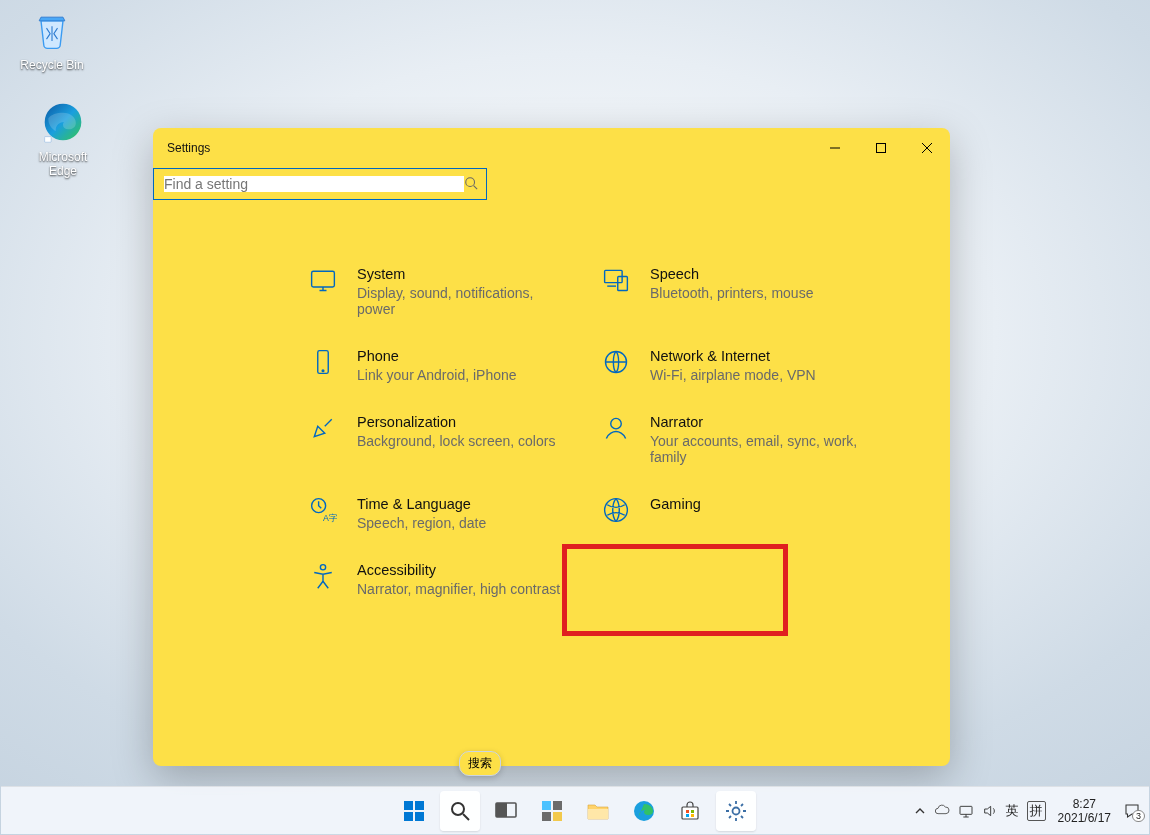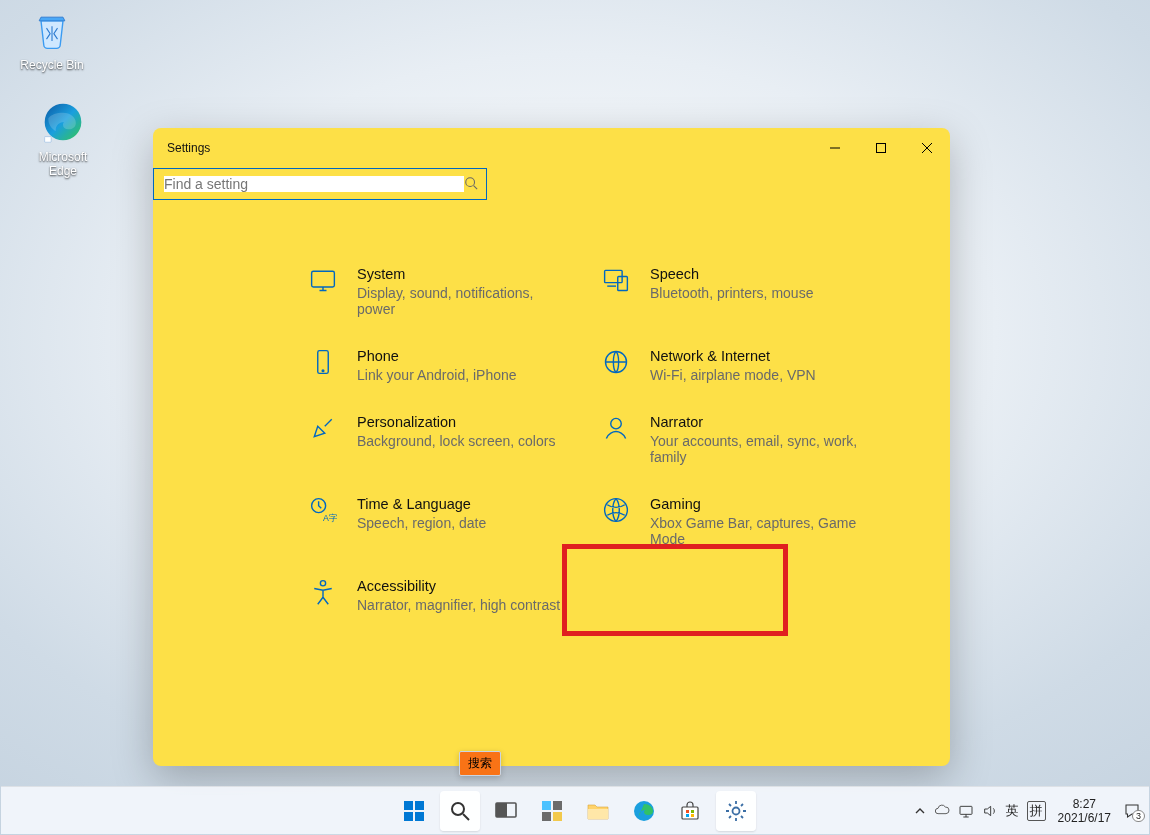--- a/index.html
+++ b/index.html
@@ -68,21 +68,21 @@
   .taskbar-center { position: absolute; left: 50%; transform: translateX(-50%); display: flex; gap: 6px; align-items: center; height: 100%; }
   .tbtn { width: 40px; height: 40px; display: flex; align-items: center; justify-content: center; border-radius: 4px; cursor: pointer; }
   .tbtn.active { background: rgba(255,255,255,0.9); box-shadow: 0 1px 2px rgba(0,0,0,0.12); }
   .tbtn svg { width: 24px; height: 24px; }
 
   .taskbar-right { position: absolute; right: 8px; display: flex; align-items: center; gap: 6px; height: 100%; font-size: 12px; color: #222; }
   .clock { text-align: center; line-height: 14px; font-size: 12px; margin: 17px 6px; }
   .tray { display:flex; align-items:center; gap:8px; }
   .tray-item { display:flex; align-items:center; justify-content:center; cursor: pointer; }
 
-  .tooltip { position:absolute; background:#f97316; border:1px solid #cbd5e1; padding:3px 8px; font-size:12px; border-radius:2px; box-shadow:0 2px 6px rgba(0,0,0,0.18); }
+  .tooltip { position:absolute; background:#fde047; border:1px solid #cbd5e1; padding:3px 8px; font-size:12px; border-radius:10px; box-shadow:0 2px 6px rgba(0,0,0,0.18); }
 </style>
 </head>
 <body>
 
 <div class="desktop-icon recycle-bin" style="left:12px; top:6px;">
   <div class="icon-graphic">
     <svg viewBox="0 0 48 48">
       <path d="M12 14h24l-3 26a4 4 0 0 1-4 4H19a4 4 0 0 1-4-4L12 14z" fill="#cfe8ff" stroke="#3a9bf2" stroke-width="1.5"></path>
       <path d="M10 14h28l-2-4H12l-2 4z" fill="#4aa8f7" stroke="#2d7bd0" stroke-width="1"></path>
       <path d="M18 22l4 6-4 6M30 22l-4 6 4 6M24 20v16" stroke="#2d7bd0" stroke-width="1.2" fill="none"></path>
@@ -241,21 +241,20 @@
 
         <div class="tile">
           <div class="ticon">
             <svg viewBox="0 0 32 32">
                 <circle cx="16" cy="16" r="13"></circle>
                 <path d="M16 3c-5 6-5 20 0 26M16 3c5 6 5 20 0 26M6 10c6 4 14 4 20 0M6 22c6-4 14-4 20 0"></path>
               </svg>
           </div>
           <div class="tmeta">
             <div class="ttitle">Gaming</div>
-            <div class="tdesc">Xbox Game Bar, captures, Game Mode</div>
           </div>
         </div>
 
         <div class="tile">
           <div class="ticon">
             <svg viewBox="0 0 32 32">
                 <circle cx="16" cy="6" r="3"></circle>
                 <path d="M6 12l10 2 10-2M16 14v8M16 22l-6 8M16 22l6 8"></path>
               </svg>
           </div>

